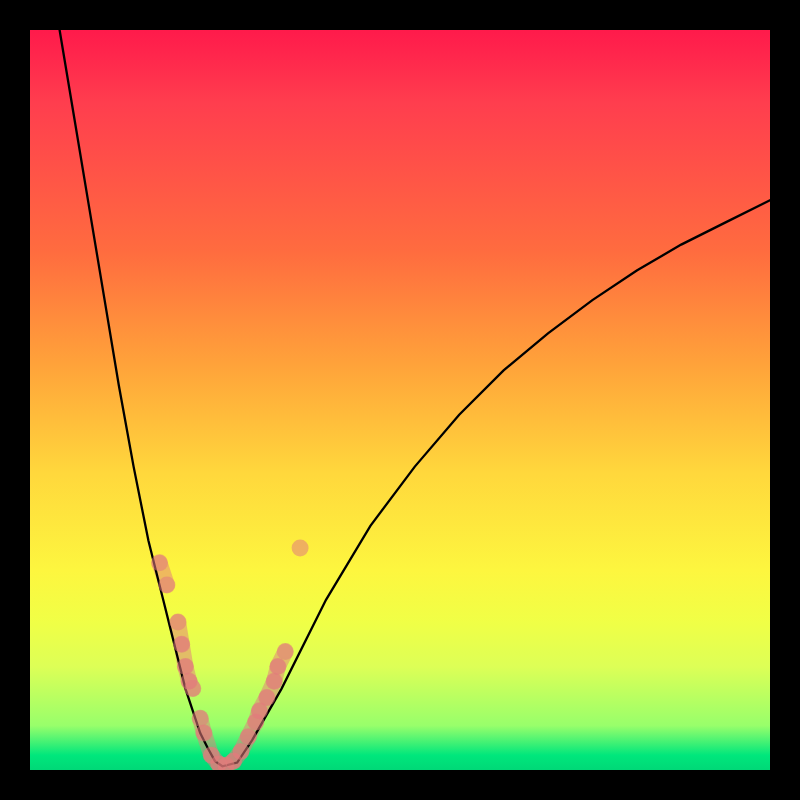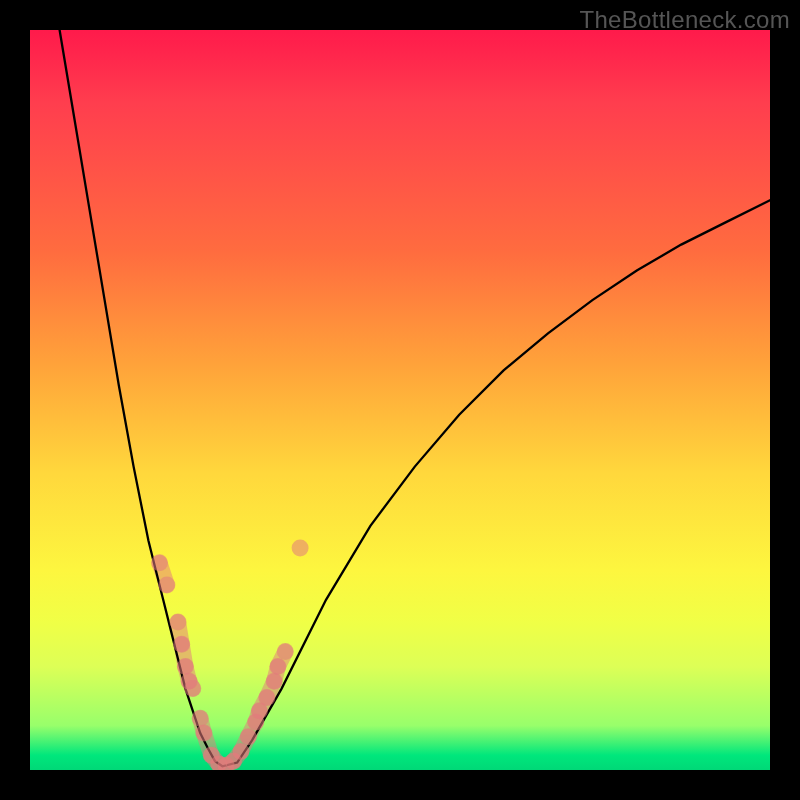--- a/index.html
+++ b/index.html
@@ -116,14 +116,13 @@
           <circle cx="225.70" cy="691.90" r="8.5" class="highlight-pt"></circle>
           <circle cx="229.40" cy="680.80" r="8.5" class="highlight-pt"></circle>
           <circle cx="236.80" cy="667.48" r="8.5" class="highlight-pt"></circle>
           <circle cx="244.20" cy="651.20" r="8.5" class="highlight-pt"></circle>
           <circle cx="247.90" cy="636.40" r="8.5" class="highlight-pt"></circle>
           <circle cx="255.30" cy="621.60" r="8.5" class="highlight-pt"></circle>
           <circle cx="270.10" cy="518.00" r="8.5" class="highlight-pt"></circle>
         </g>
     </svg>
   </div>
-  <div class="watermark">TheBottleneck.com</div>
 </div>
 
 </body></html>

